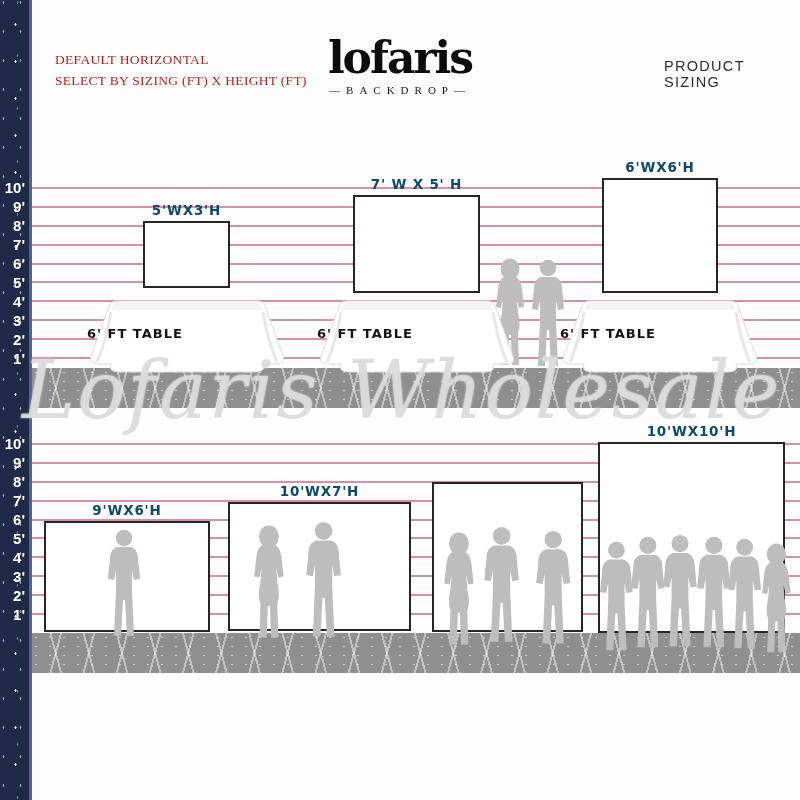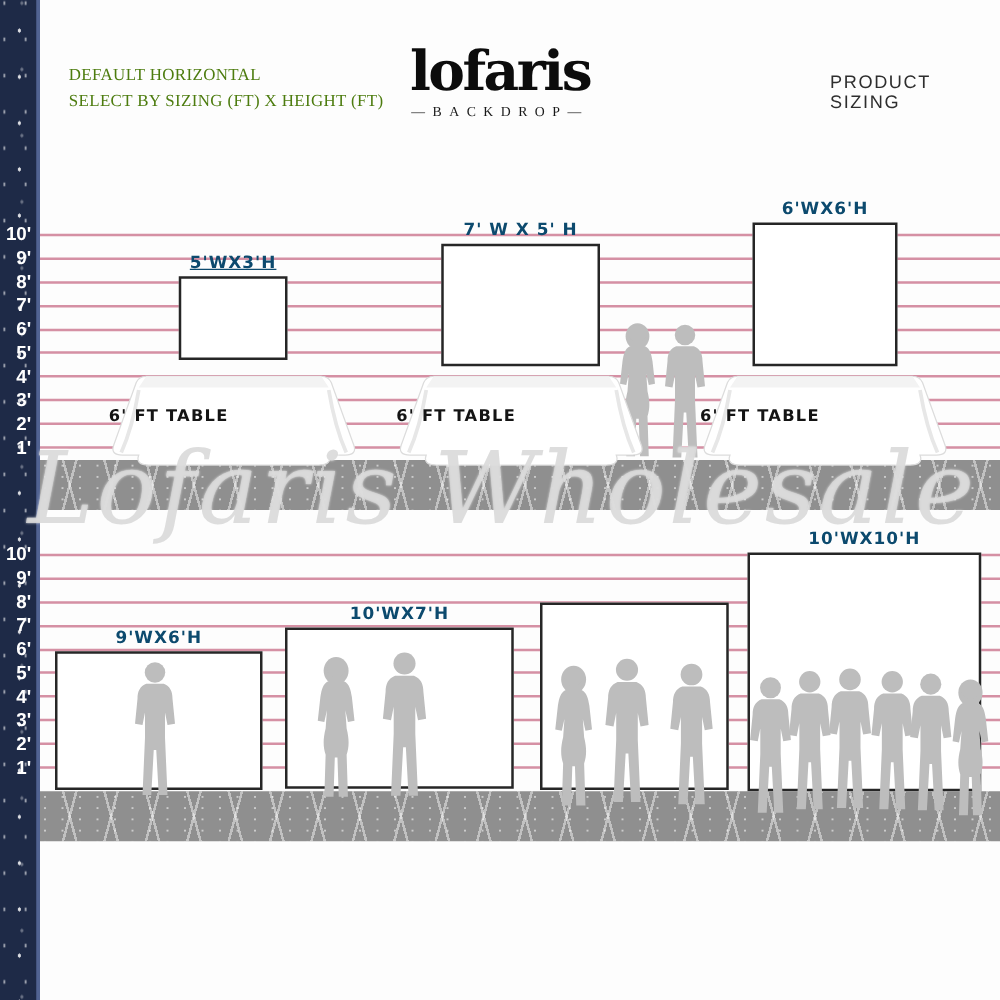--- a/index.html
+++ b/index.html
@@ -38,21 +38,21 @@
         background-image:
           repeating-linear-gradient(75deg, transparent 0 30px, rgba(255,255,255,.45) 30px 32px),
           repeating-linear-gradient(105deg, transparent 0 30px, rgba(255,255,255,.45) 30px 32px),
           radial-gradient(rgba(255,255,255,.55) .7px, transparent 1px);
         background-size:auto,auto,14px 9px;}
   .band-top{top:368px;}
   .band-bottom{top:633px;}
 
   
   .hdr-left{position:absolute;left:55px;top:50px;z-index:3;
-            font-family:"Liberation Serif",serif;font-size:13.5px;color:#4d7c0f;
+            font-family:"Liberation Serif",serif;font-size:13.5px;color:#b91c1c;
             letter-spacing:.3px;line-height:1.55;}
   .logo{position:absolute;left:290px;top:36px;width:220px;text-align:center;z-index:3;}
   .logo-word{font-family:"DejaVu Serif",serif;font-weight:bold;font-size:44px;
              letter-spacing:-2px;color:#0c0c0c;line-height:1;}
   .logo-sub{font-family:"Liberation Serif",serif;font-size:11px;letter-spacing:6px;
             color:#181818;margin-top:4px;}
   .hdr-right{position:absolute;left:664px;top:58px;z-index:3;
              font-family:"Liberation Sans",sans-serif;font-size:14.5px;
              letter-spacing:1.3px;color:#2e2e2e;}
 
@@ -160,21 +160,21 @@
   <div class="hdr-left">
     <div>DEFAULT HORIZONTAL</div>
     <div>SELECT BY SIZING (FT) X HEIGHT (FT)</div>
   </div>
   <div class="logo">
     <div class="logo-word">lofaris</div>
     <div class="logo-sub">—BACKDROP—</div>
   </div>
   <div class="hdr-right">PRODUCT SIZING</div>
 
-  <div class="bd-label" style="left:143px;top:202px;width:87px;text-decoration:underline;">5'WX3'H</div>
+  <div class="bd-label" style="left:143px;top:202px;width:87px;">5'WX3'H</div>
   <div class="bd" style="left:143px;top:221px;width:87px;height:67px;"></div>
 
   <div class="bd-label" style="left:353px;top:176px;width:127px;">7' W X 5' H</div>
   <div class="bd" style="left:353px;top:195px;width:127px;height:98px;"></div>
 
   <div class="bd-label" style="left:602px;top:159px;width:116px;">6'WX6'H</div>
   <div class="bd" style="left:602px;top:178px;width:116px;height:115px;"></div>
 
   <div class="bd-label" style="left:44px;top:502px;width:166px;">9'WX6'H</div>
   <div class="bd" style="left:44px;top:521px;width:166px;height:111px;"></div>

